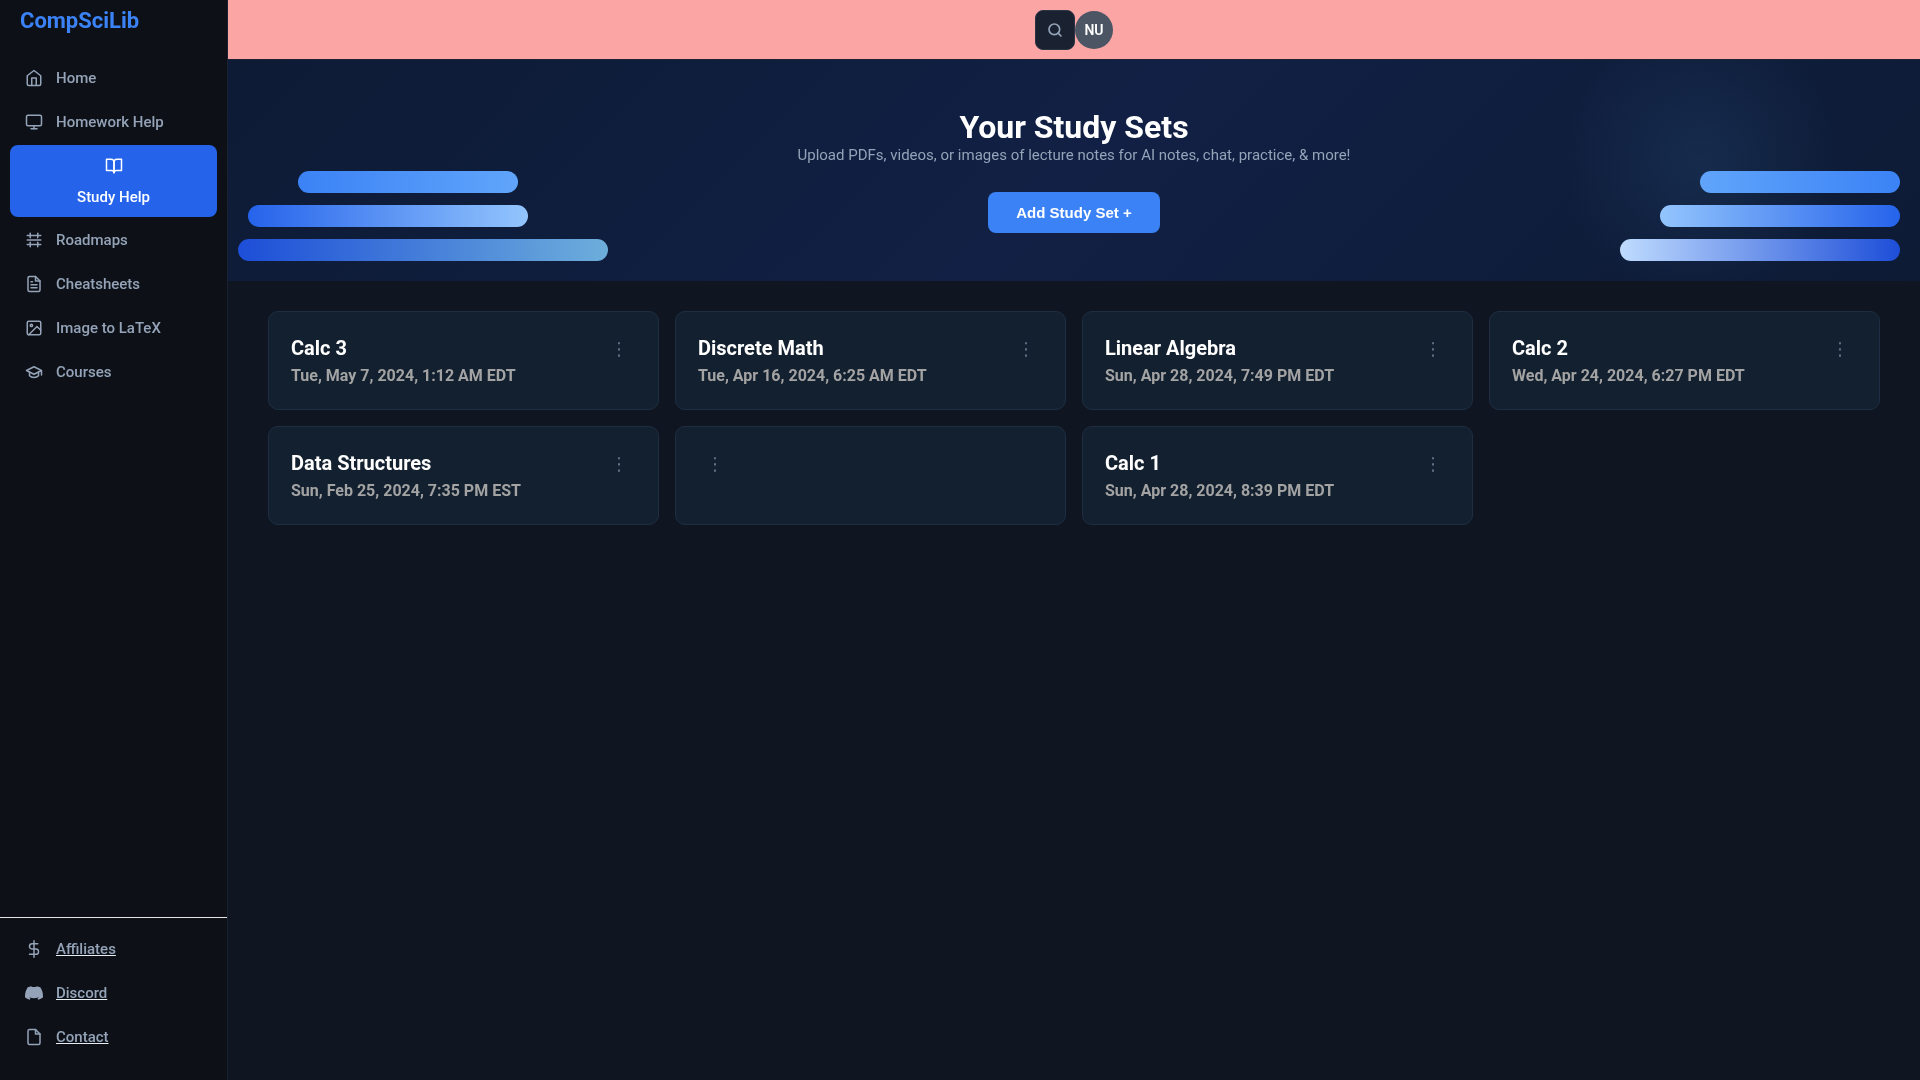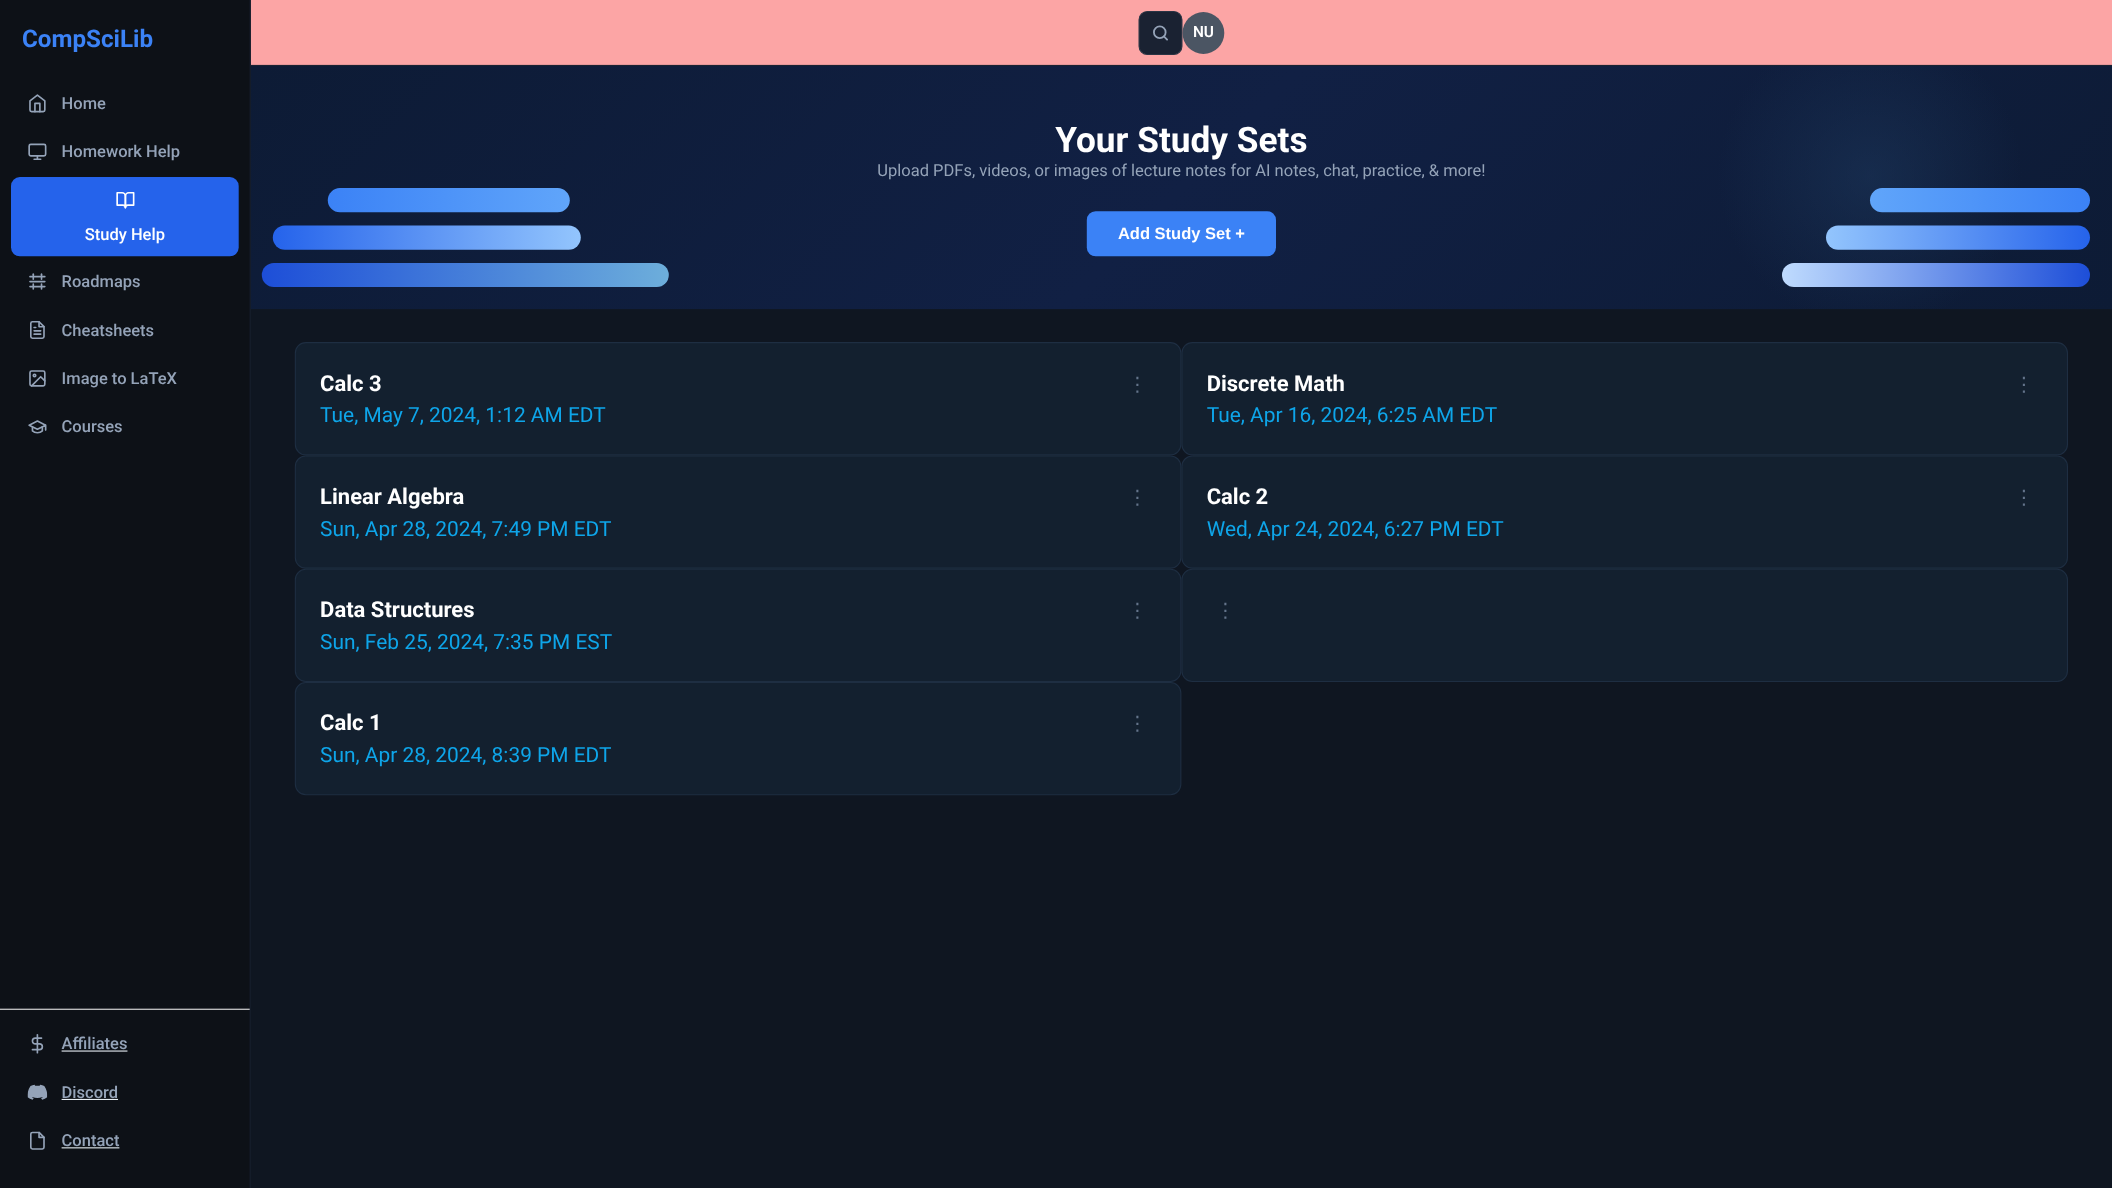--- a/index.html
+++ b/index.html
@@ -19,21 +19,21 @@
       background: #0d1117;
       border-right: 1px solid #1a2232;
       display: flex;
       flex-direction: column;
       padding: 0;
       flex-shrink: 0;
       height: 100vh;
     }
 
     .logo {
-      padding: 24px 20px 24px 20px;
+      padding: 8px 20px 24px 20px;
       font-size: 22px;
       font-weight: 700;
       color: #ffffff;
     }
     .logo span {
       color: #3b82f6;
     }
 
     .nav-section {
       flex: 1;
@@ -217,21 +217,22 @@
 
     
     .sets-section {
       flex: 1;
       padding: 30px 40px;
       overflow-y: auto;
     }
 
     .sets-grid {
       display: grid;
-      grid-template-columns: repeat(2, 1fr);
+      grid-template-columns: repeat(4, 1fr);
+      gap: 16px;
     }
 
     .set-card {
       background: #13202f;
       border: 1px solid #1e2e42;
       border-radius: 10px;
       padding: 24px 22px;
       cursor: pointer;
       display: flex;
       justify-content: space-between;
@@ -240,23 +241,23 @@
     }
 
     .set-info { flex: 1; }
     .set-title {
       font-size: 20px;
       font-weight: 700;
       color: #ffffff;
       margin-bottom: 6px;
     }
     .set-date {
-      font-size: 19px;
-      color: #0ea5e9;
-      font-weight: 400;
+      font-size: 16px;
+      color: #a3a3a3;
+      font-weight: 700;
     }
 
     .set-menu-btn {
       background: none;
       border: none;
       color: #64748b;
       cursor: pointer;
       padding: 4px 8px;
       border-radius: 4px;
       font-size: 18px;

